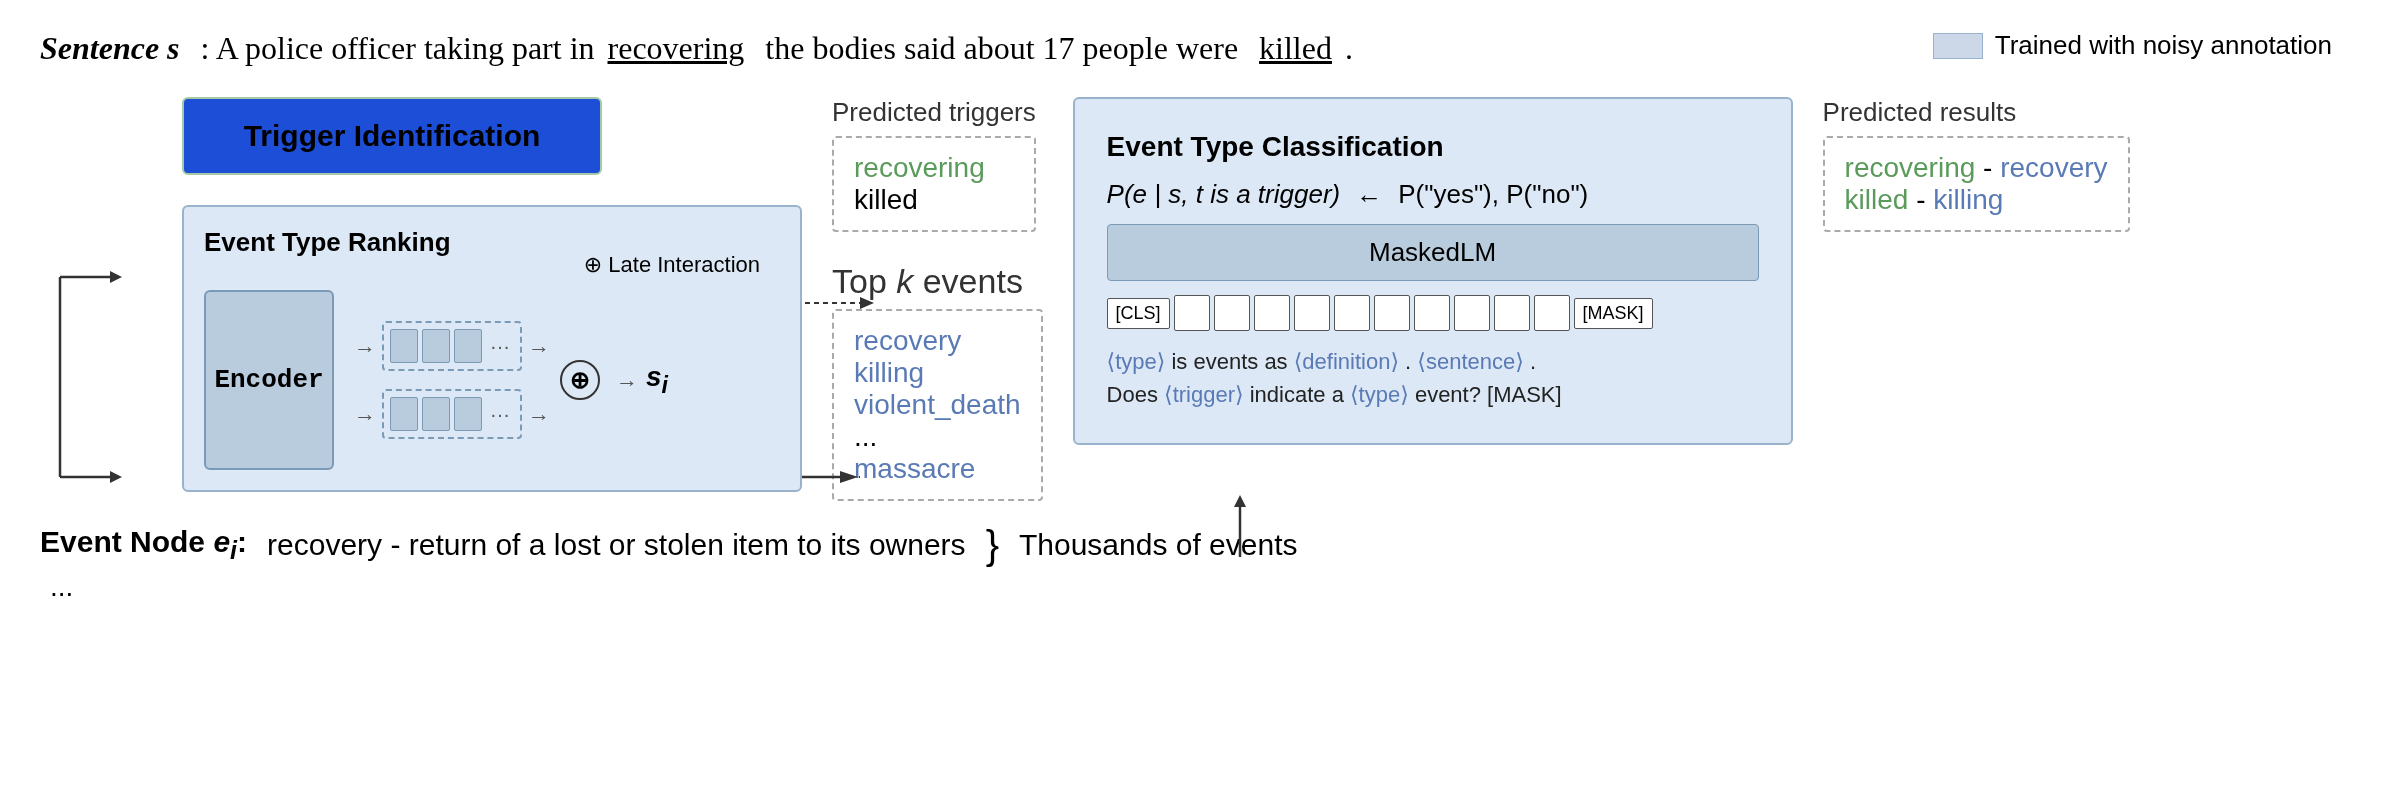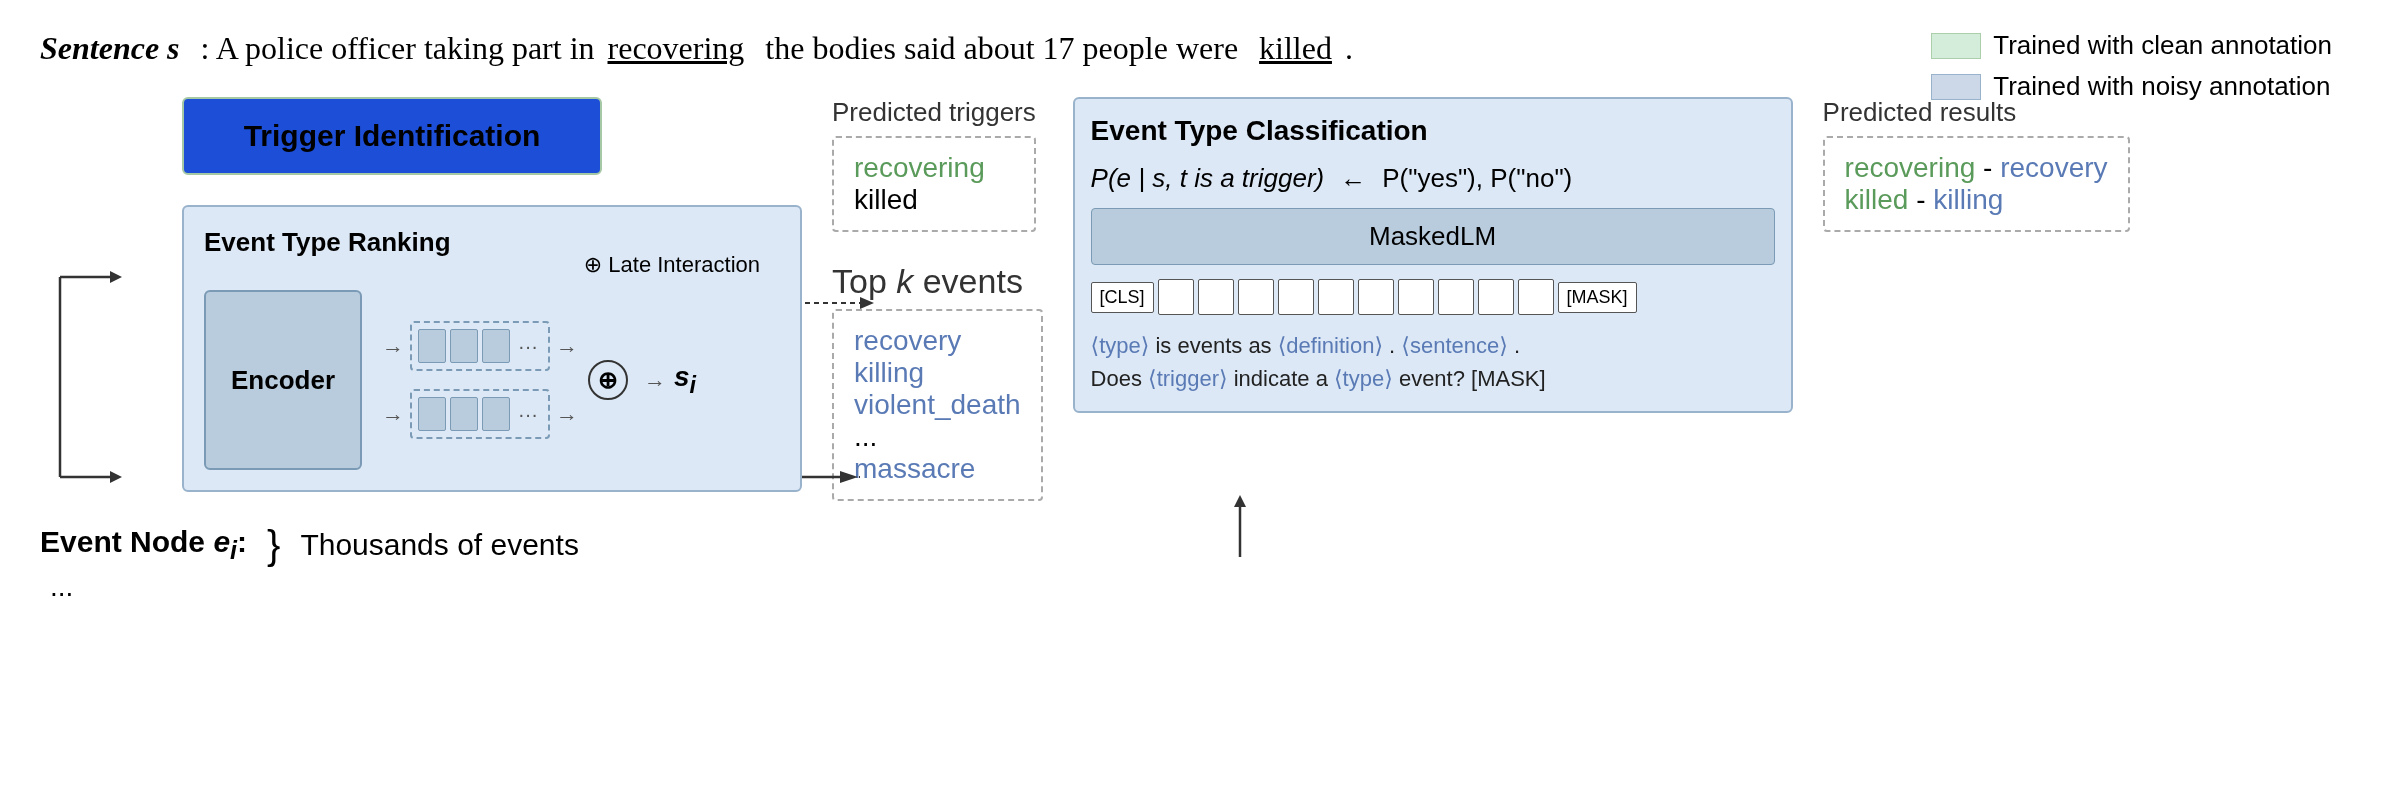--- a/index.html
+++ b/index.html
@@ -111,28 +111,28 @@
       display: flex;
       align-items: center;
       gap: 10px;
     }
 
     
     .encoder-box {
       background: #b8ccdd;
       border: 2px solid #7a9ab5;
       border-radius: 6px;
-      width: 158px;
+      width: 130px;
       height: 180px;
       display: flex;
       align-items: center;
       justify-content: center;
       font-size: 26px;
       font-weight: bold;
-      font-family: Liberation Sans, sans-serif;
+      font-family: Liberation Mono, monospace;
     }
     .token-row {
       display: flex;
       gap: 4px;
       border: 2px dashed #7a9ab5;
       padding: 6px;
       border-radius: 4px;
     }
     .token-box {
       width: 28px;
@@ -187,21 +187,21 @@
       font-size: 28px;
       font-family: Arial, sans-serif;
       min-width: 200px;
     }
 
     
     .event-classification-box {
       background: #dce8f5;
       border: 2px solid #99b3cc;
       border-radius: 6px;
-      padding: 16px;
+      padding: 32px;
       font-size: 26px;
       font-family: Arial, sans-serif;
       width: 720px;
       position: relative;
     }
 
     .event-class-title {
       font-weight: bold;
       font-size: 28px;
       margin-bottom: 16px;
@@ -341,24 +341,20 @@
       align-items: center;
       gap: 10px;
     }
   </style>
 </head>
 <body>
 
 <div class="main-container">
 
   <div class="legend">
-    <div class="legend-item">
-      <div class="legend-box green"></div>
-      <span>Trained with clean annotation</span>
-    </div>
     <div class="legend-item">
       <div class="legend-box blue"></div>
       <span>Trained with noisy annotation</span>
     </div>
   </div>
 
   <div class="sentence-line">
     <span class="bold-label"><b>Sentence <i>s</i></b></span>
     <span>: A police officer taking part in </span>
     <span class="underline">recovering</span>
@@ -549,18 +545,19 @@
         </div>
       </div>
     </div>
 
   </div>
 
   <div class="bottom-area" style="margin-top:24px;">
     <span class="bottom-event-node">
       <b>Event Node <i>e<sub>i</sub></i>:</b>
     </span>
+    <span>recovery - return of a lost or stolen item to its owners</span>
     <span style="font-size:40px; line-height:1;">}</span>
     <span>Thousands of events</span>
   </div>
   <div style="font-size:28px; padding-left:10px; margin-top:6px; font-family:Arial,sans-serif;">...</div>
 
 </div>
 
 </body></html>

